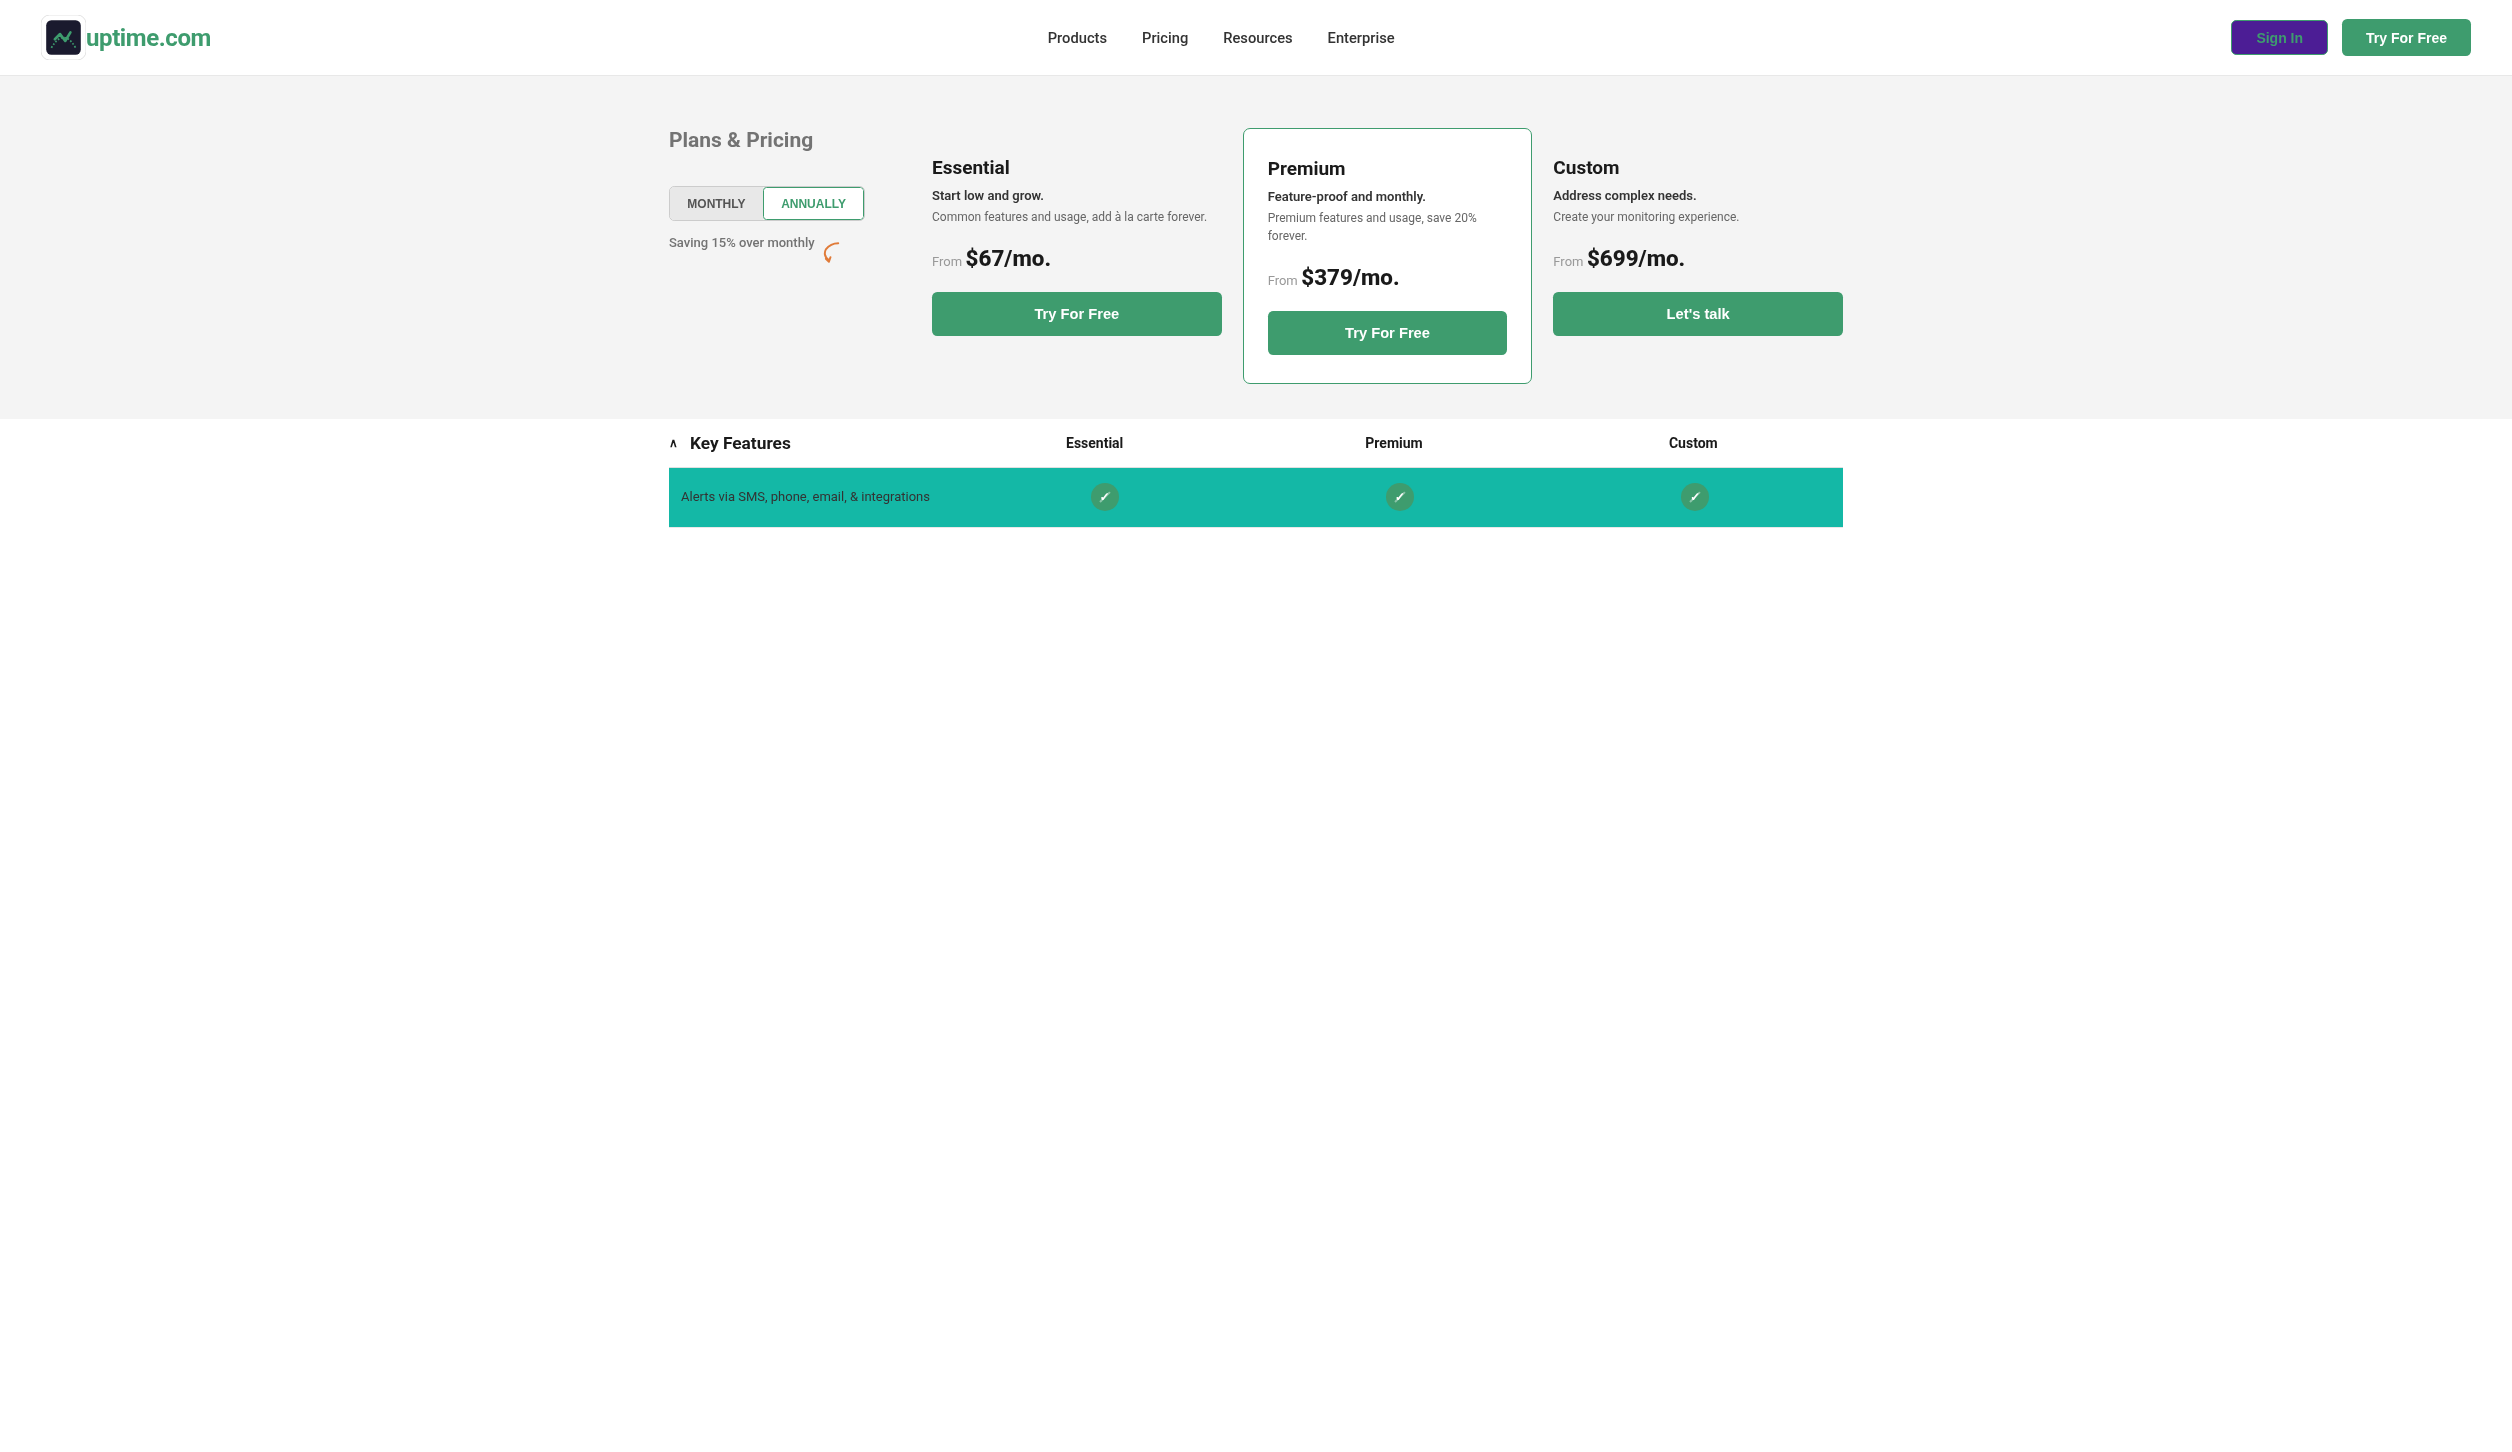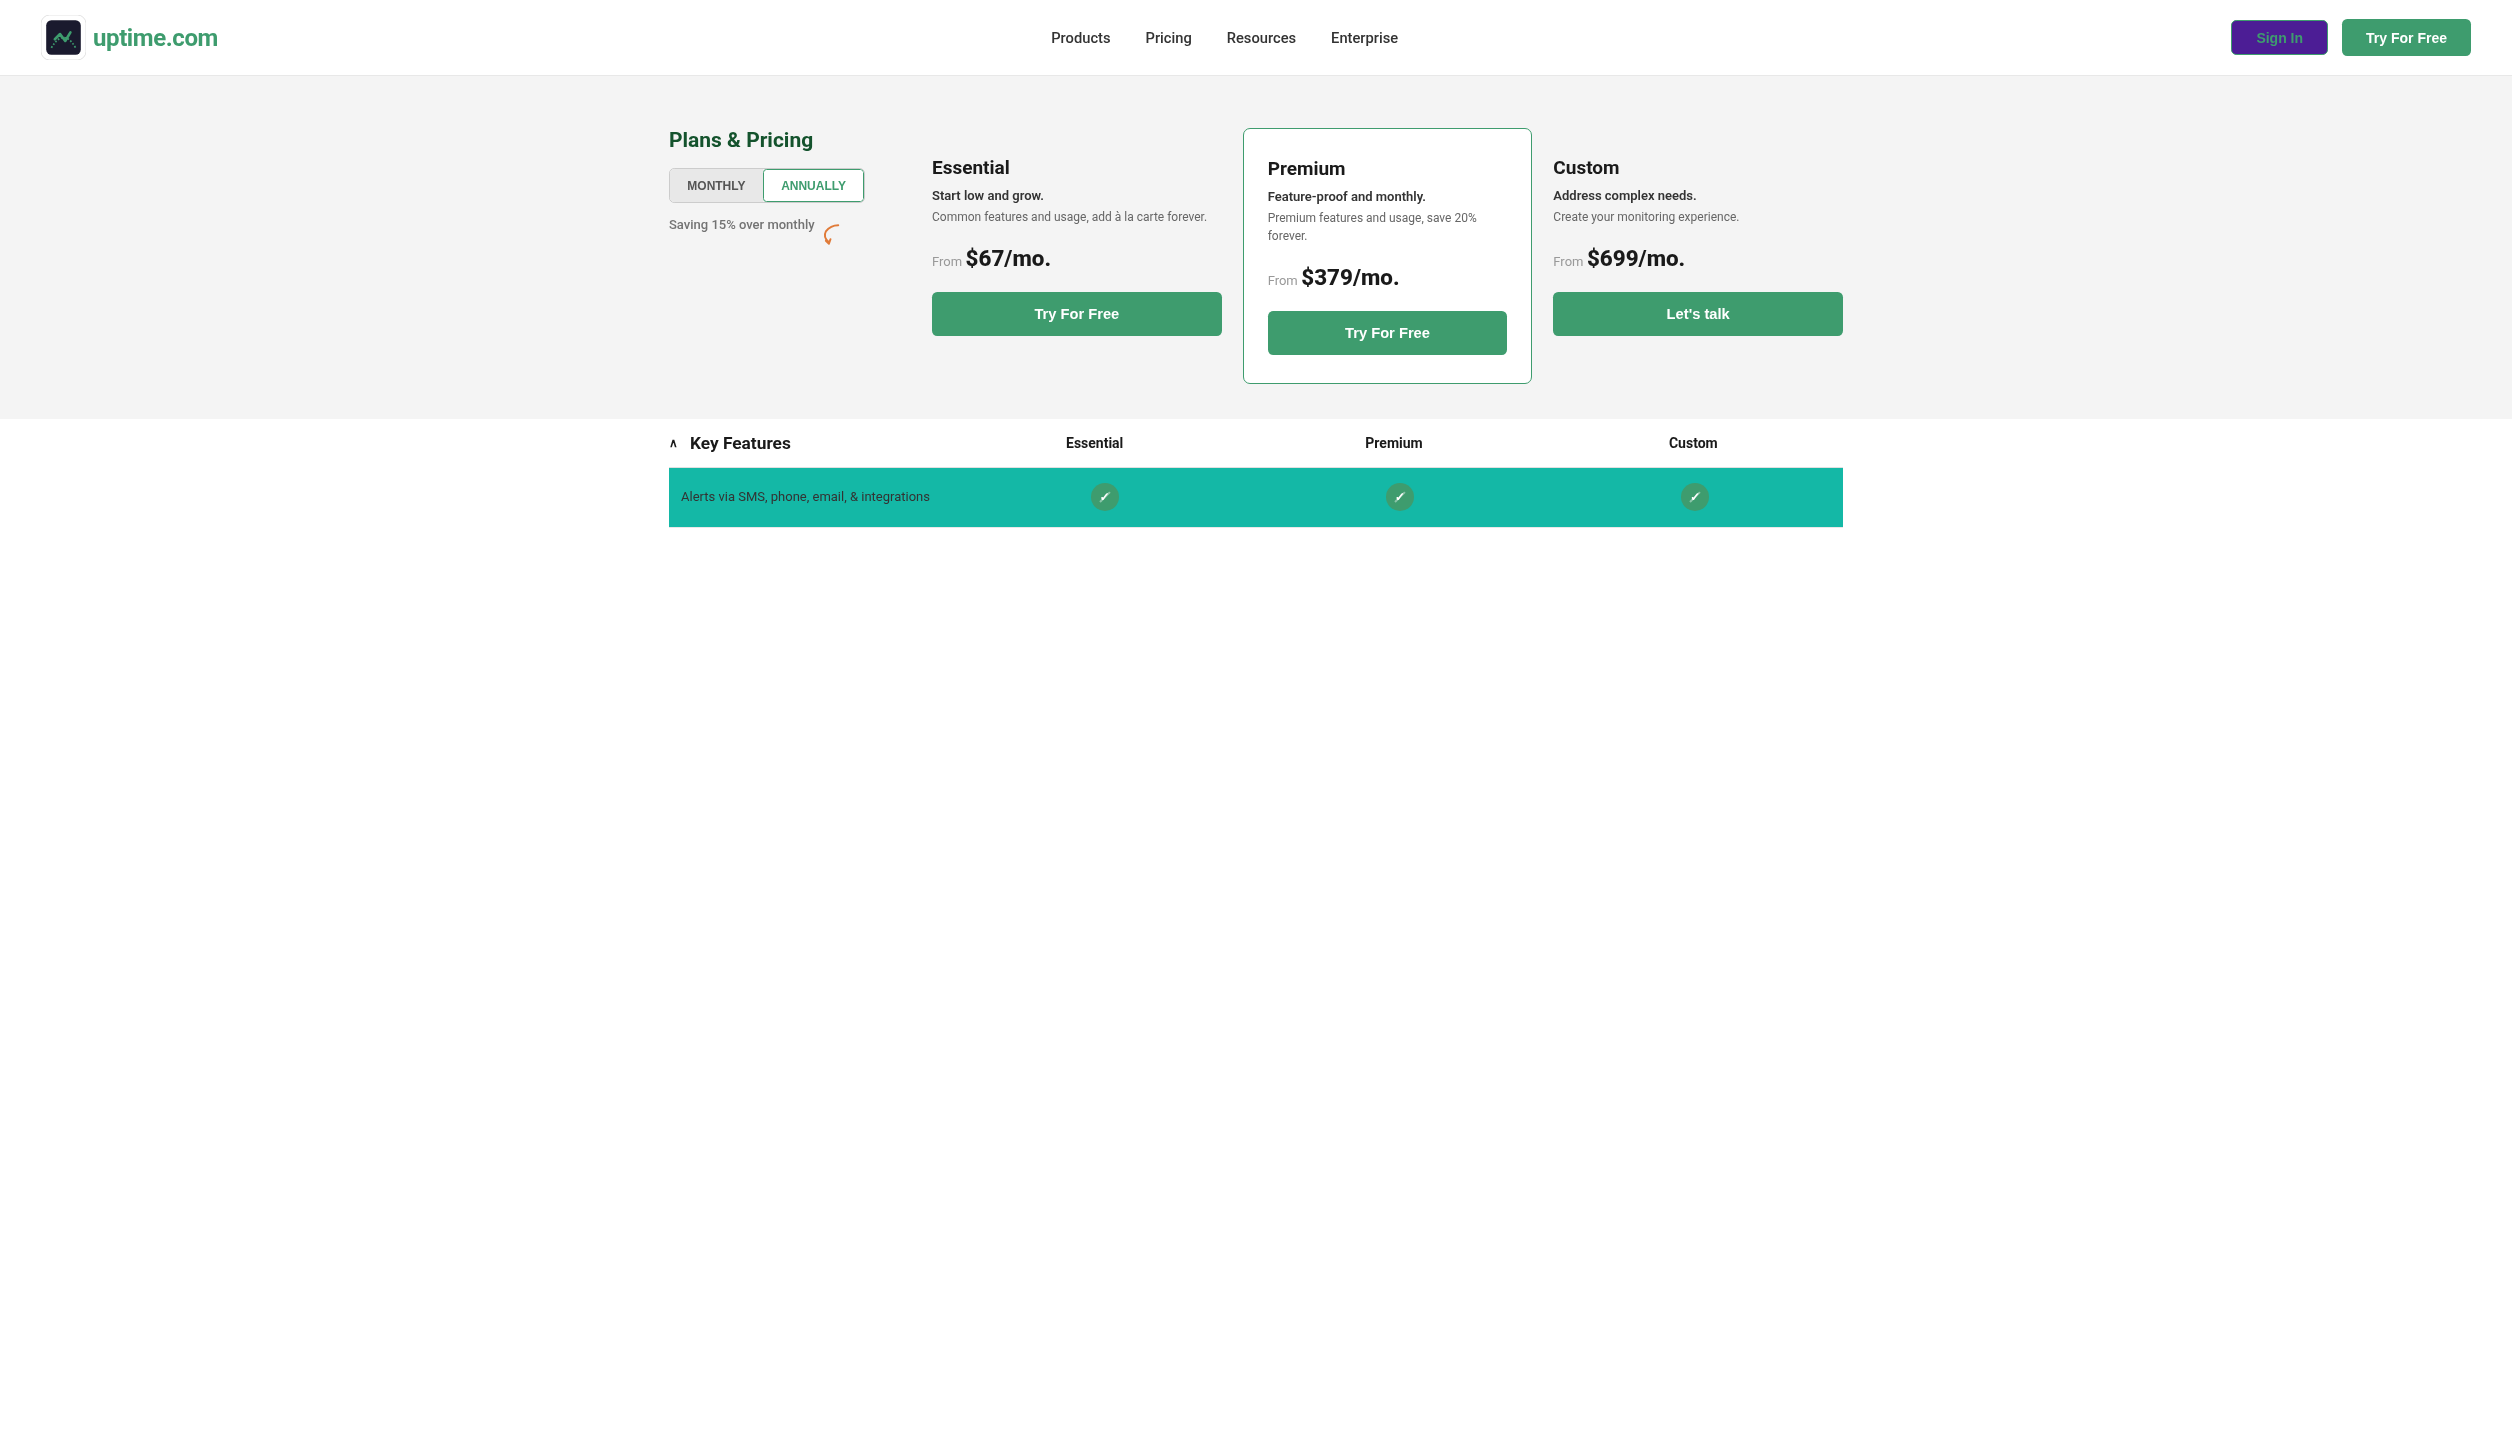--- a/index.html
+++ b/index.html
@@ -11,21 +11,20 @@
       align-items: center;
       justify-content: space-between;
       padding: 0 41px;
       height: 76px;
       border-bottom: 0.9px solid #e8e8e8;
       background: #fff;
     }
     .nav-logo {
       display: flex;
       align-items: center;
-      gap: 7px;
     }
     .logo-icon {
       width: 45px;
       height: 45px;
     }
     .logo-text {
       font-size: 24px;
       font-weight: 700;
       color: #222;
       letter-spacing: -0.4px;
@@ -80,22 +79,22 @@
       gap: 21px;
       max-width: 1174px;
       margin: 0 auto;
       align-items: start;
     }
 
     
     .plans-label h2 {
       font-size: 21px;
       font-weight: 700;
-      margin-bottom: 16px;
-      color: #14532d;
+      margin-bottom: 34px;
+      color: #737373;
     }
     .billing-toggle {
       display: flex;
       border-radius: 5.2px;
       overflow: hidden;
       border: 0.9px solid #ccc;
       width: fit-content;
     }
     .toggle-monthly {
       padding: 8.6px 17.3px;

